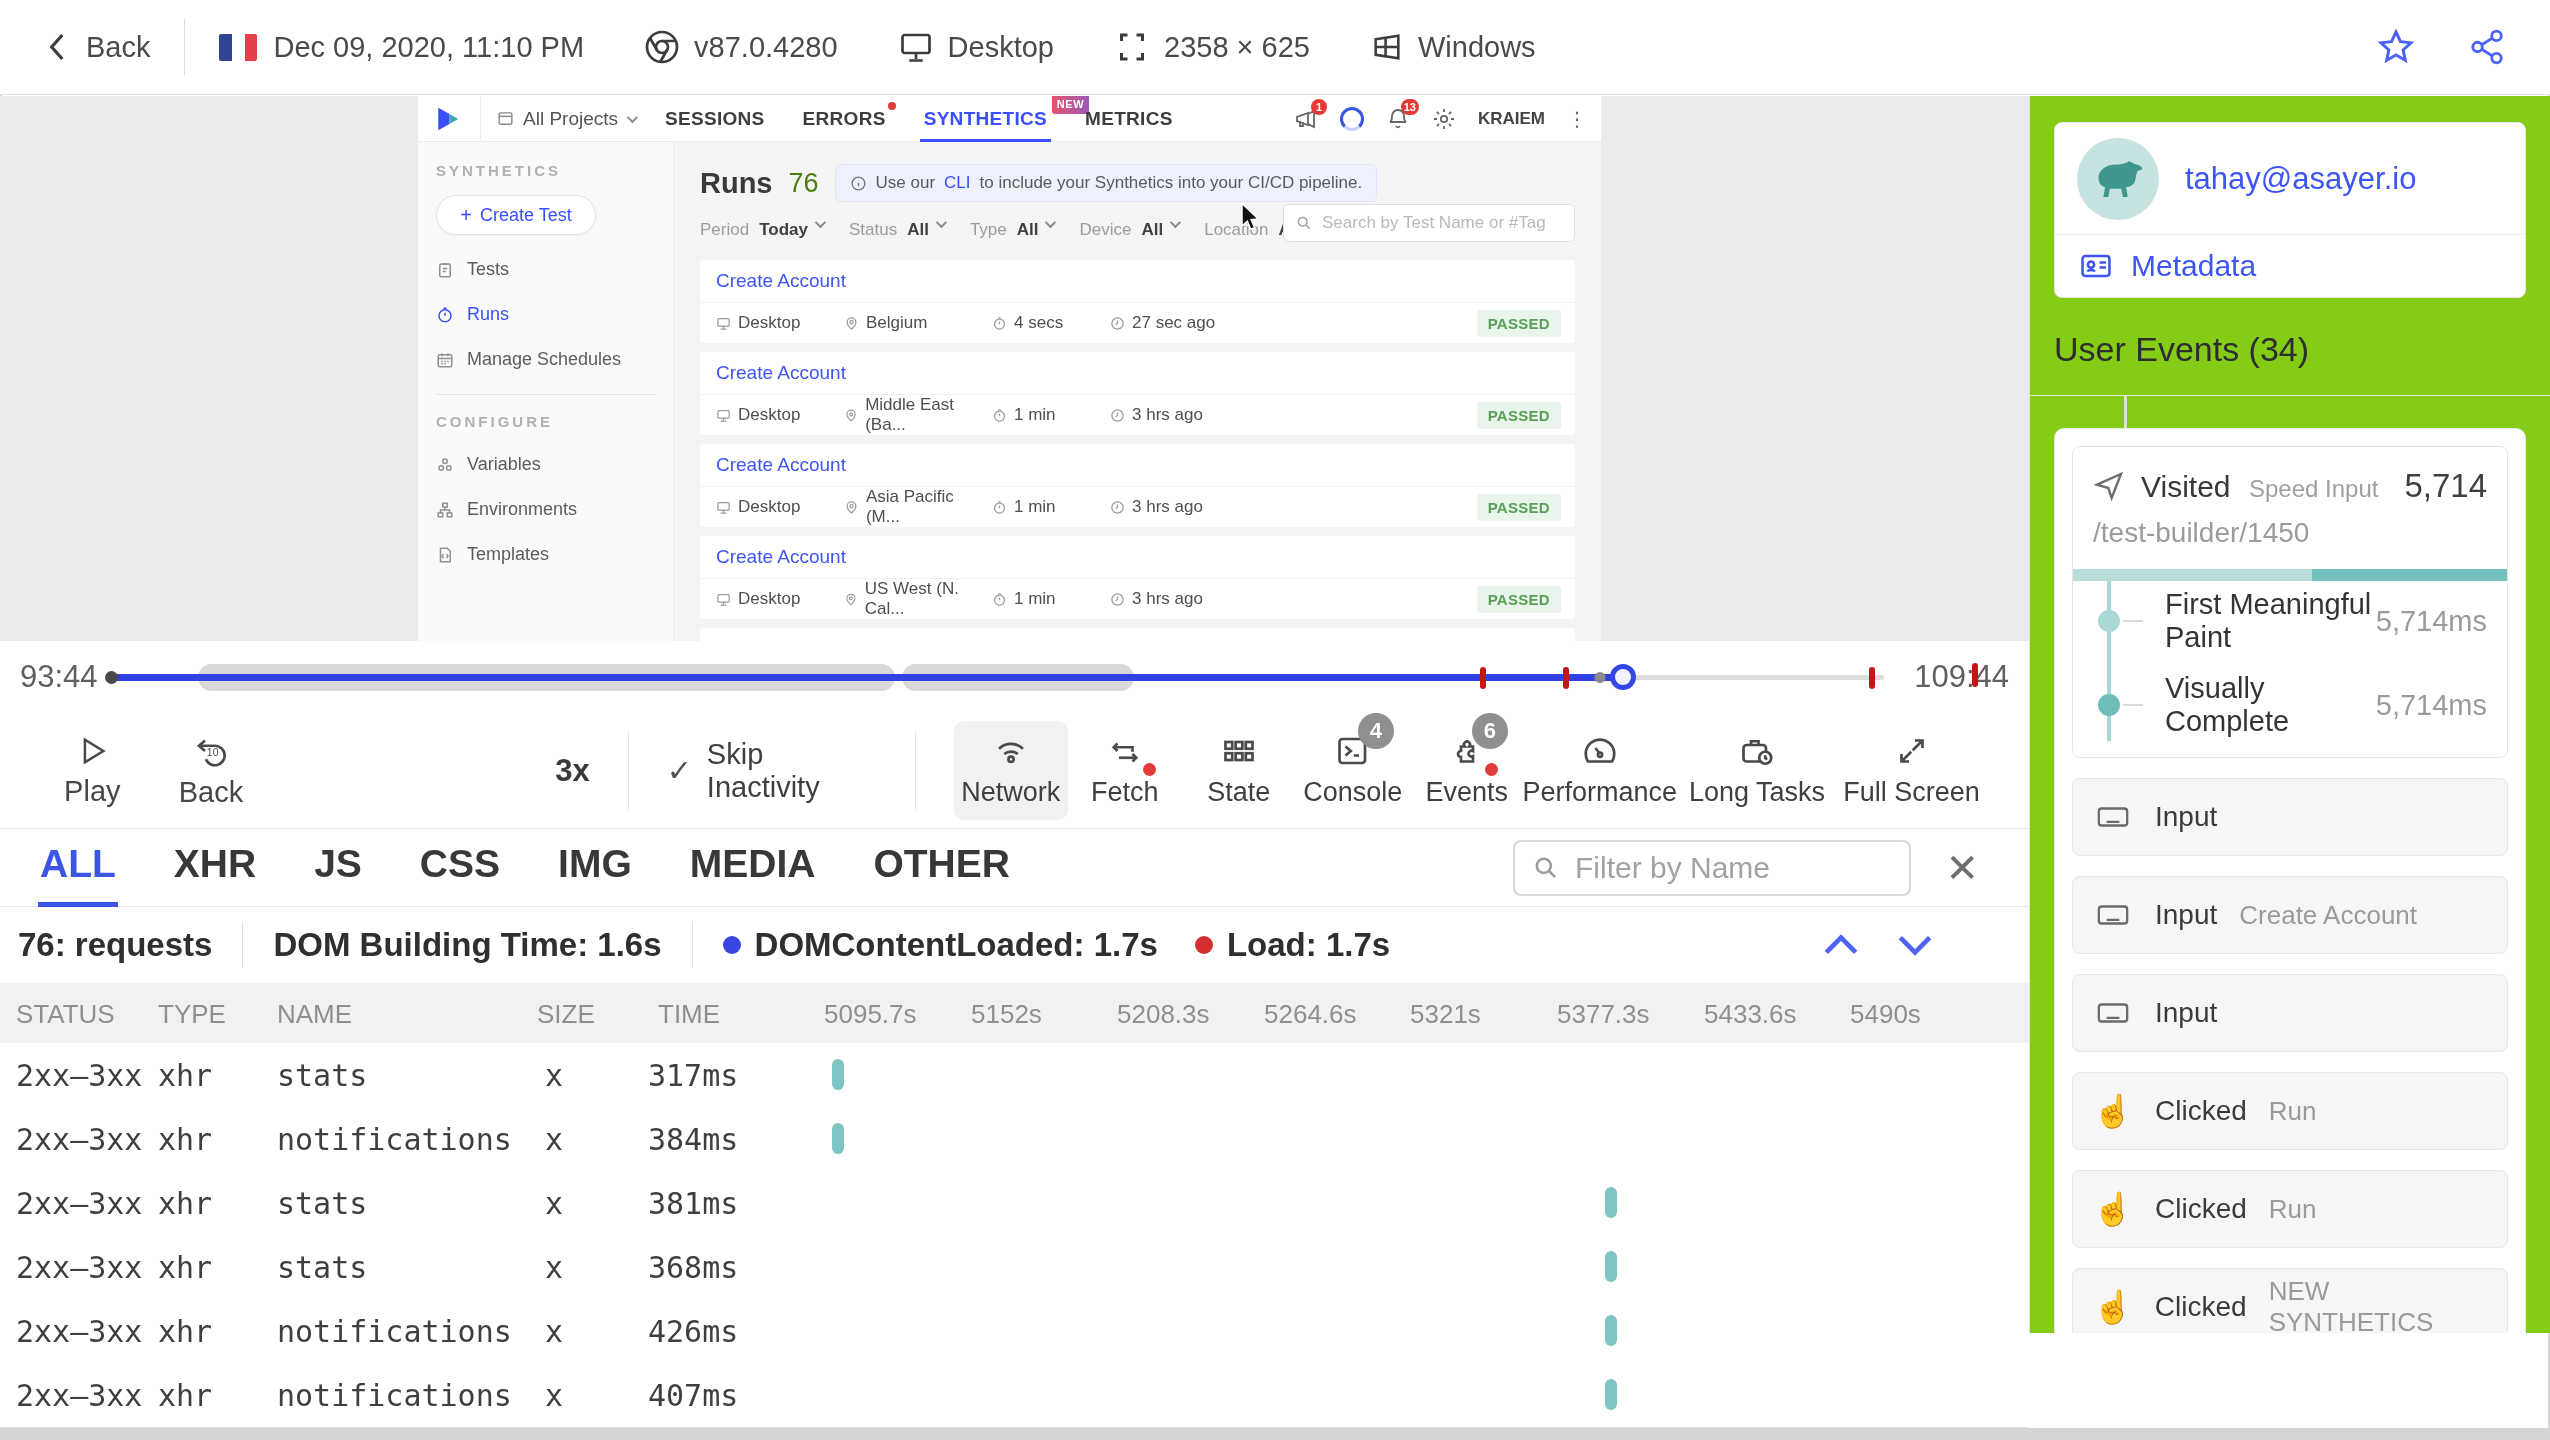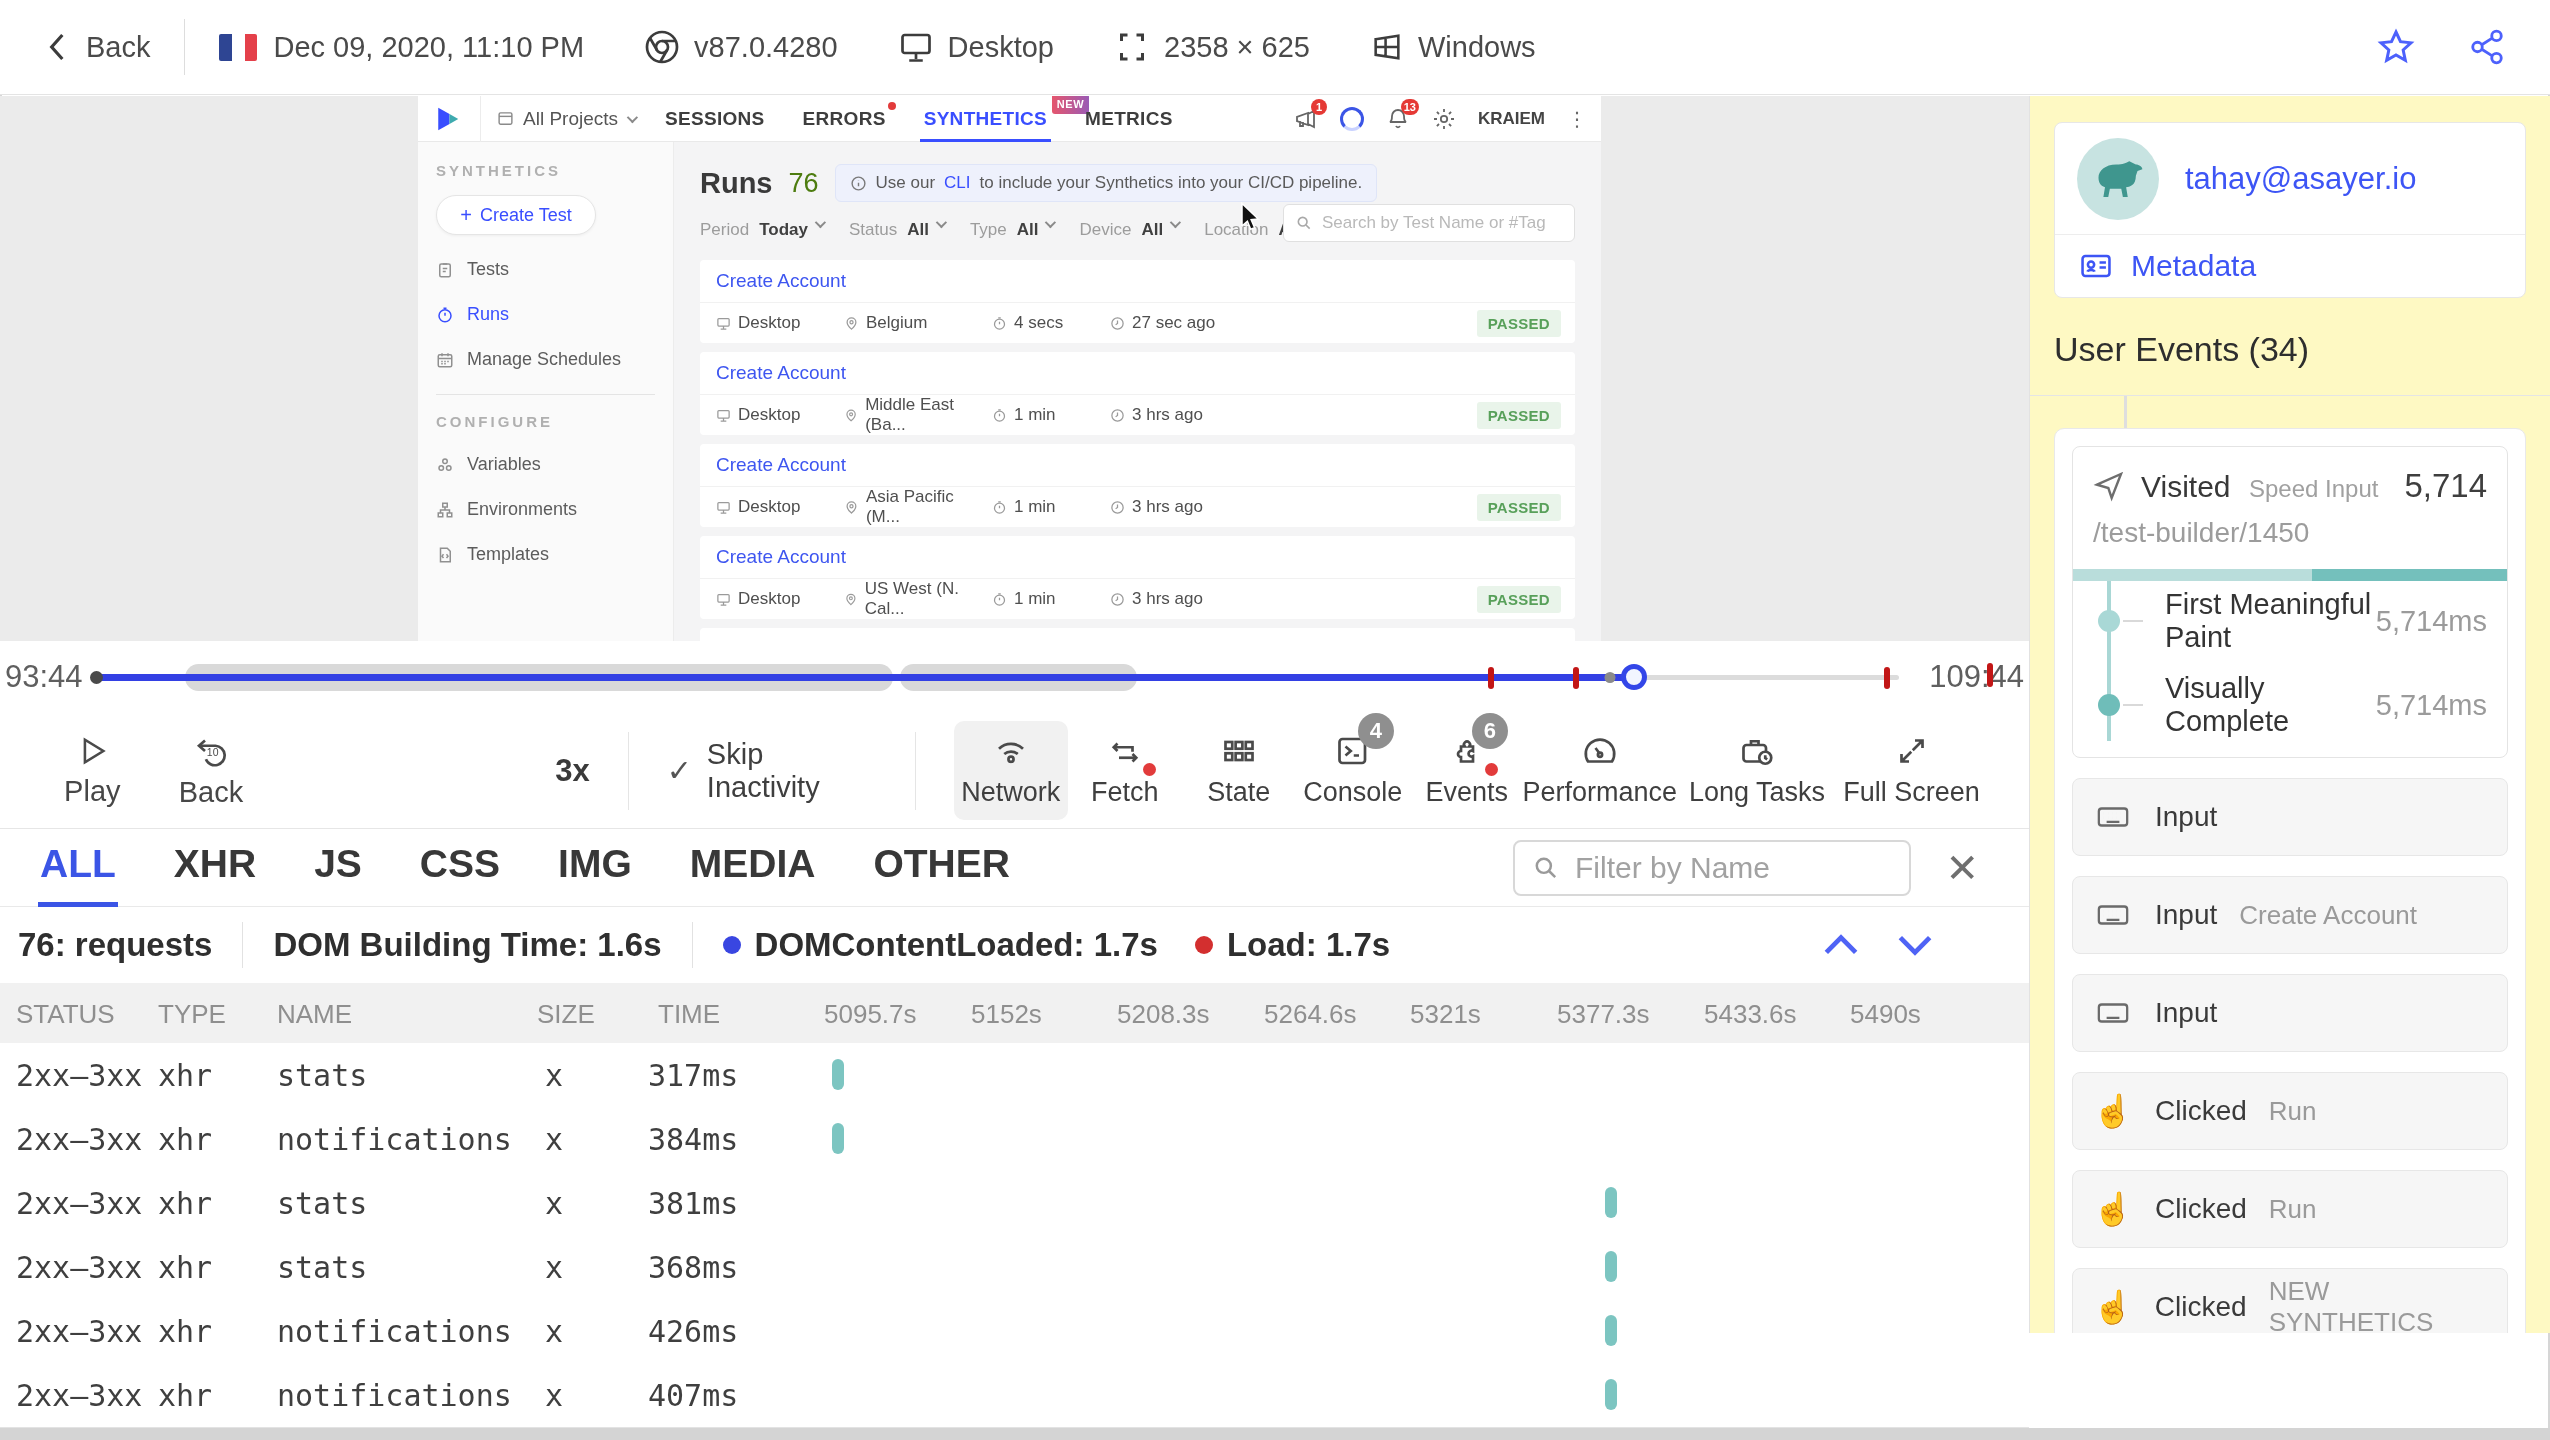--- a/index.html
+++ b/index.html
@@ -68,21 +68,21 @@
 .rcard{background:#fff;border-radius:4px;}
 .rc1{padding:10px 16px;border-bottom:1px solid #f1f1f1;font-size:19px;color:#3e56f0;}
 .rc2{padding:9px 16px;display:flex;align-items:center;font-size:17px;color:#4f4f4f;position:relative;height:40px;}
 .rcell{display:flex;align-items:center;gap:7px;}
 .cw1{width:128px;}.cw2{width:148px;}.cw3{width:118px;}
 .badge-pass{position:absolute;right:14px;top:7px;background:#e9f4ea;color:#58a05a;font-size:15px;font-weight:700;
   padding:5px 11px;border-radius:3px;letter-spacing:.3px;}
 
 
 .player{position:absolute;top:641px;left:0;width:2029px;height:799px;background:#fff;}
-.tl-row{height:72px;display:flex;align-items:center;padding:0 5px;text-align:center;}
+.tl-row{height:72px;display:flex;align-items:center;padding:0 20px;text-align:center;}
 .tl-time{font-size:31px;color:#5f5f5f;flex:0 0 auto;}
 .tl-end{position:relative;margin-left:8px;}
 .tl-endtick{position:absolute;left:58px;top:4px;width:6px;height:24px;border-radius:3px;background:#c21616;}
 .tl-track{flex:1;height:36px;position:relative;margin:0 22px 0 10px;}
 .tl-base{position:absolute;left:0;right:0;top:16px;height:5px;background:#dcdcdc;border-radius:3px;}
 .tl-skip{position:absolute;top:5px;height:27px;border-radius:14px;background:#d9d9d9;}
 .tl-fill{position:absolute;left:0;top:15px;height:7px;background:#3340e4;border-radius:4px;}
 .tl-start{position:absolute;left:-3px;top:12px;width:13px;height:13px;border-radius:50%;background:#4a4a4a;}
 .tl-mark{position:absolute;top:8px;width:6px;height:22px;border-radius:3px;background:#c21616;transform:translateX(-50%);}
 .tl-gdot{position:absolute;top:13px;width:11px;height:11px;border-radius:50%;background:#8a8a8a;transform:translateX(-50%);}
@@ -121,21 +121,21 @@
 .gline{position:absolute;top:0;bottom:0;width:1px;background:#e7e7e7;}
 .nt-head{height:60px;background:#f1f1f1;position:relative;font-size:26px;color:#8f8f8f;}
 .nh{position:absolute;top:16px;}
 .nt-body{background:#fff;border-bottom:1px solid #e3e3e3;position:relative;}
 .nrow{height:64px;position:relative;font-family:"DejaVu Sans Mono",monospace;font-size:30px;color:#3f3f3f;}
 .nc{position:absolute;top:15px;}
 .nc-status{left:16px;}.nc-type{left:158px;}.nc-name{left:277px;}.nc-size{left:545px;}.nc-time{left:648px;}
 .wbar{position:absolute;top:16px;width:12px;height:31px;border-radius:6px;background:#7cc5c1;}
 
 
-.rsb{position:absolute;top:96px;left:2029px;width:521px;height:1237px;background:#fef9c3;
+.rsb{position:absolute;top:96px;left:2029px;width:521px;height:1237px;background:#84cc16;
   border-left:1px solid #e2e2e2;overflow:hidden;}
 .ucard{margin:26px 24px 0;background:#fff;border:1px solid #e7e7e7;border-radius:8px;}
 .urow1{height:112px;display:flex;align-items:center;gap:26px;padding:0 22px;border-bottom:1px solid #ededed;}
 .avatar{width:82px;height:82px;border-radius:50%;background:#c7e3e1;display:flex;align-items:center;justify-content:center;flex:0 0 auto;}
 .uemail{font-size:31px;color:#3d55f5;}
 .urow2{height:62px;display:flex;align-items:center;gap:18px;padding:0 24px;font-size:30px;color:#3d55f5;}
 .uetitle{margin:32px 24px 0;font-size:34px;color:#2e2e2e;}
 .sdivider{height:1px;background:#e5e5e5;margin-top:26px;}
 .stub{width:3px;height:32px;background:#dedede;margin-left:94px;}
 .ocard{margin:0 24px;background:#fff;border:1px solid #e9e9e9;border-radius:10px;padding:17px;}

